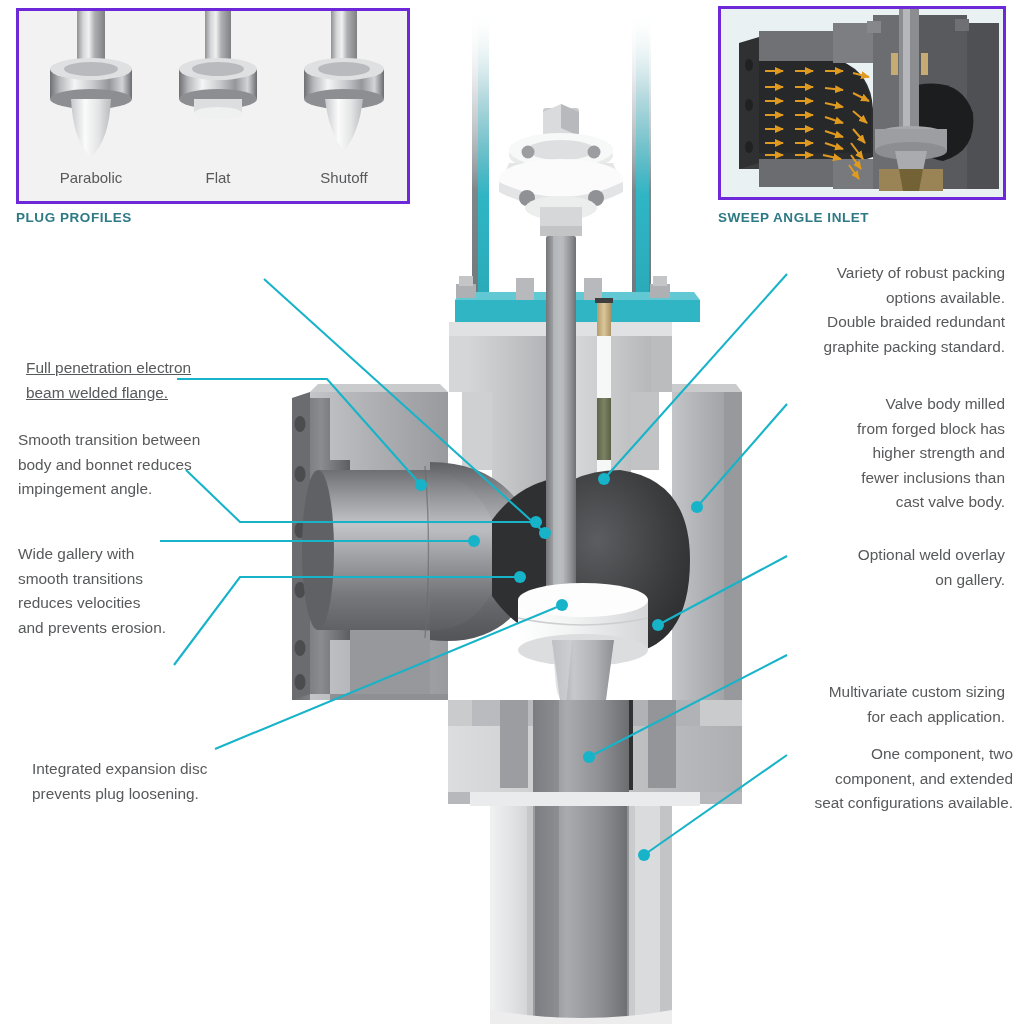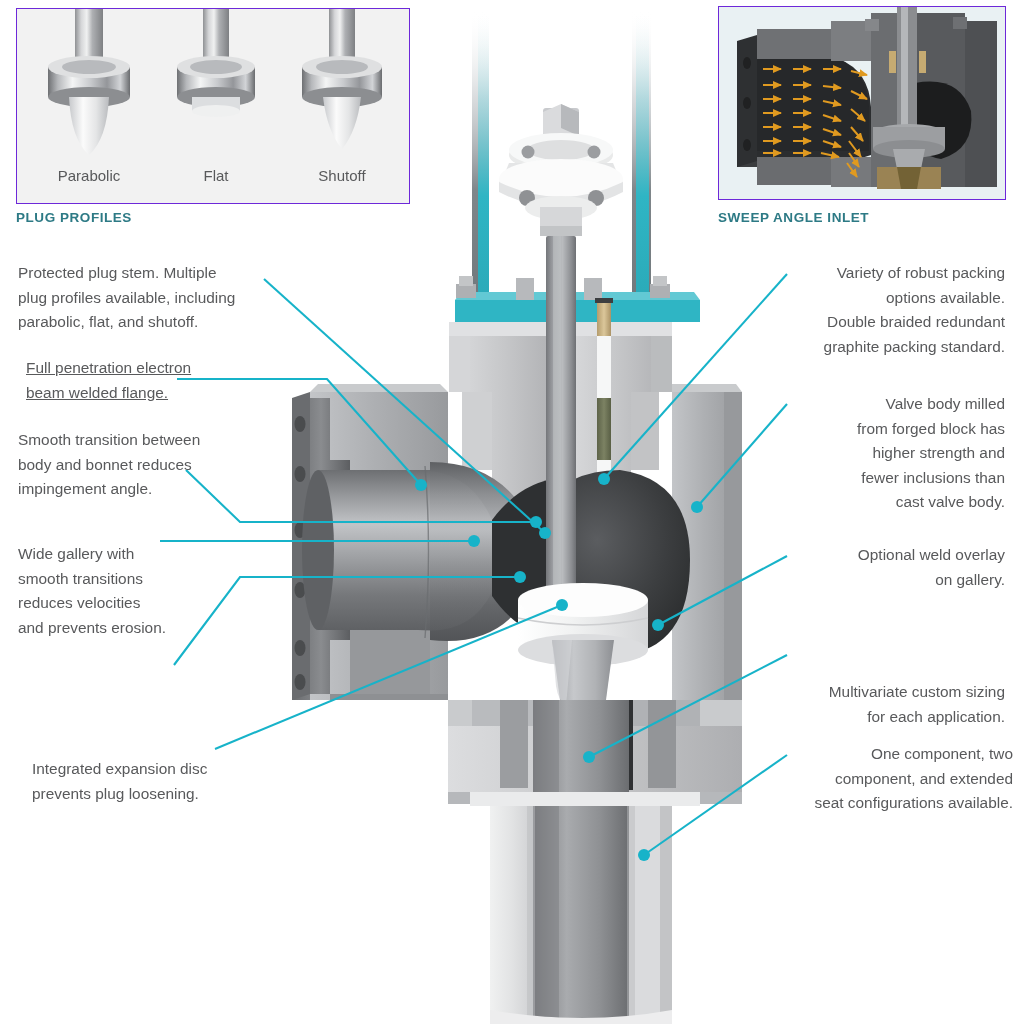--- a/index.html
+++ b/index.html
@@ -12,21 +12,21 @@
     width: 1013px; height: 1024px;
     position: relative; overflow: hidden;
     font-family: "Liberation Sans", "DejaVu Sans", sans-serif;
     color: #58595b;
   }
   #stage { position: absolute; inset: 0; }
 
   
   .inset-frame {
     position: absolute;
-    border: 1px solid #6d28d9;
+    border: 3px solid #6d28d9;
     overflow: hidden;
   }
   .inset-caption {
     position: absolute;
     color: #2d7a85;
     font-size: 13.5px;
     letter-spacing: 0.55px;
     font-weight: 600;
     white-space: nowrap;
   }
@@ -508,23 +508,20 @@
     <g>
       <path class="lead" d="M787 655 L589 757"></path>
       <circle class="leaddot" cx="589" cy="757" r="6"></circle>
     </g>
     <g>
       <path class="lead" d="M787 755 L644 855"></path>
       <circle class="leaddot" cx="644" cy="855" r="6"></circle>
     </g>
   </svg>
 
-  <div class="callout left" style="left:18px; top:261px; width:252px;">Protected plug stem. Multiple
-plug profiles available, including
-parabolic, flat, and shutoff.</div>
 
   <div class="callout left" style="left:26px; top:356px; width:252px;text-decoration:underline;">Full penetration electron
 beam welded flange.</div>
 
   <div class="callout left" style="left:18px; top:428px; width:252px;">Smooth transition between
 body and bonnet reduces
 impingement angle.</div>
 
   <div class="callout left" style="left:18px; top:542px; width:252px;">Wide gallery with
 smooth transitions

